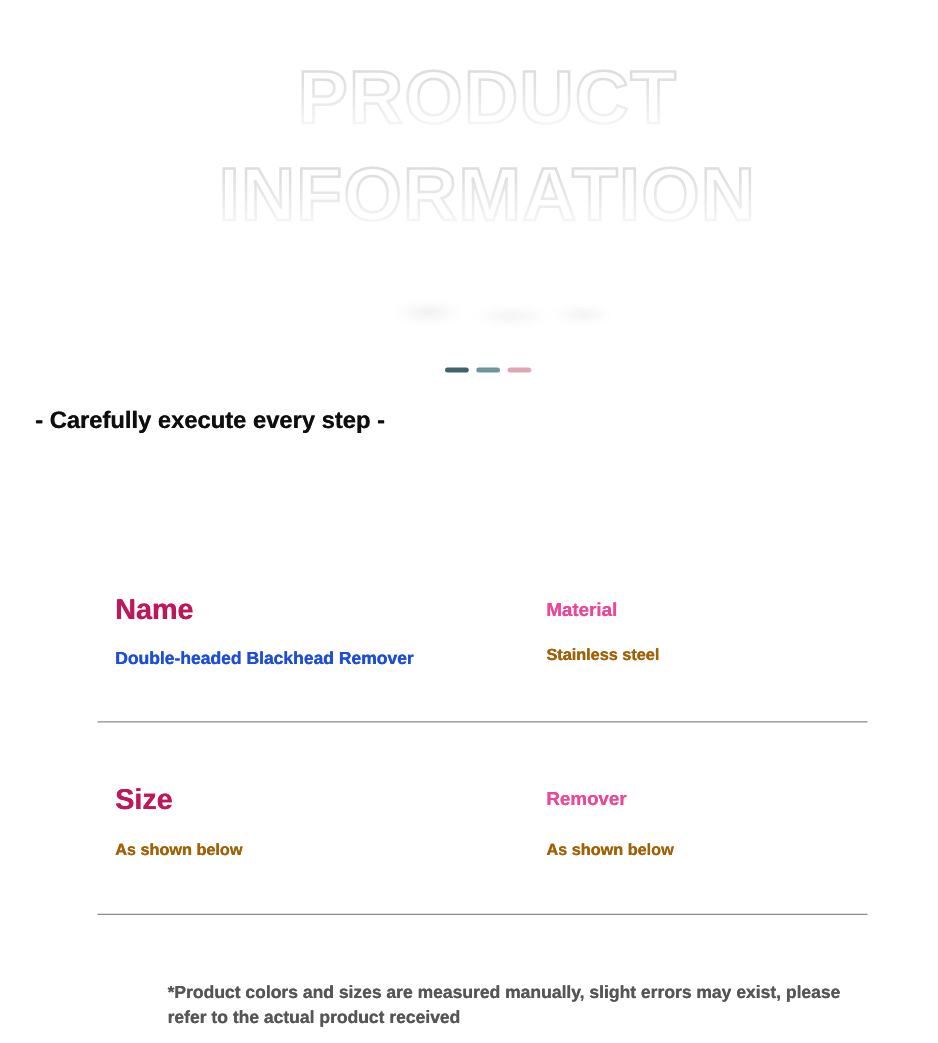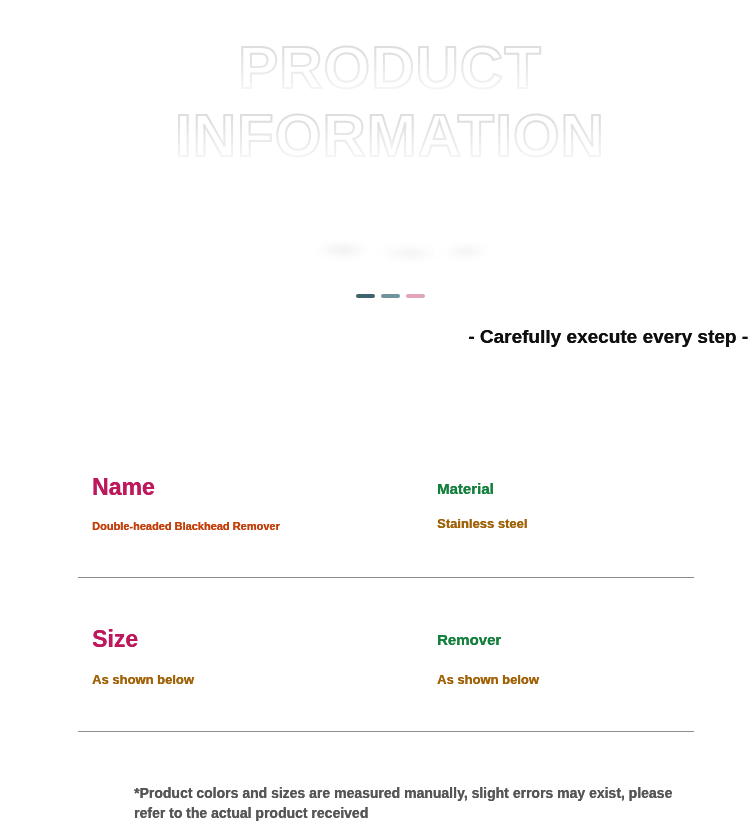--- a/index.html
+++ b/index.html
@@ -24,20 +24,21 @@
     text-align: center;
     font-size: 60px;
     line-height: 68px;
     letter-spacing: 1px;
     color: #ffffff;
     -webkit-text-stroke: 2px #dedede;
   }
   .ghost-line {
     position: relative;
     display: block;
+    margin-top: 10px;
   }
   .ghost-line::after {
     content: "";
     position: absolute;
     inset: 0;
     background: linear-gradient(to bottom,
       rgba(255,255,255,0) 25%,
       rgba(255,255,255,0.55) 70%,
       rgba(255,255,255,0.95) 100%);
     pointer-events: none;
@@ -82,21 +83,21 @@
   .dash { width: 19px; height: 3.5px; border-radius: 2px; }
   .dash.d1 { background: #3f636d; }
   .dash.d2 { background: #71949c; }
   .dash.d3 { background: #e0a6b6; }
 
   .tagline {
     position: absolute;
     top: 325px;
     left: 28px;
     width: 720px;
-    text-align: right;
+    text-align: left;
     font-size: 19px;
     line-height: 24px;
     color: #0f0f0f;
     text-shadow: 0.3px 0 0 currentColor;
   }
 
   
   .specs {
     position: absolute;
     top: 460px;
@@ -105,26 +106,26 @@
   }
   .spec-row {
     position: relative;
     border-bottom: 1px solid #8c8c8c;
   }
   .spec-row.row1 { height: 118px; }
   .spec-row.row2 { height: 154px; }
   .spec-cell-item { position: absolute; white-space: nowrap; }
 
   .lbl-big   { font-size: 23px; color: #be185d; text-shadow: 0.3px 0 0 currentColor; }
-  .lbl-small { font-size: 15px; color: #15803d; text-shadow: 0.2px 0 0 currentColor; }
+  .lbl-small { font-size: 15px; color: #ec4899; text-shadow: 0.2px 0 0 currentColor; }
   .val       { font-size: 13px; color: #a16207; text-shadow: 0.3px 0 0 currentColor; }
   .val-name  {
-    font-size: 11px;
+    font-size: 14px;
     line-height: 22px;
-    color: #c2410c;
+    color: #1d4ed8;
     width: 240px;
     white-space: normal;
     text-shadow: 0.3px 0 0 currentColor;
   }
 
   .row1 .l-label { left: 14px;  top: 14px; }
   .row1 .l-value { left: 14px;  top: 55px; }
   .row1 .r-label { left: 359px; top: 20px; }
   .row1 .r-value { left: 359px; top: 56px; }
 

